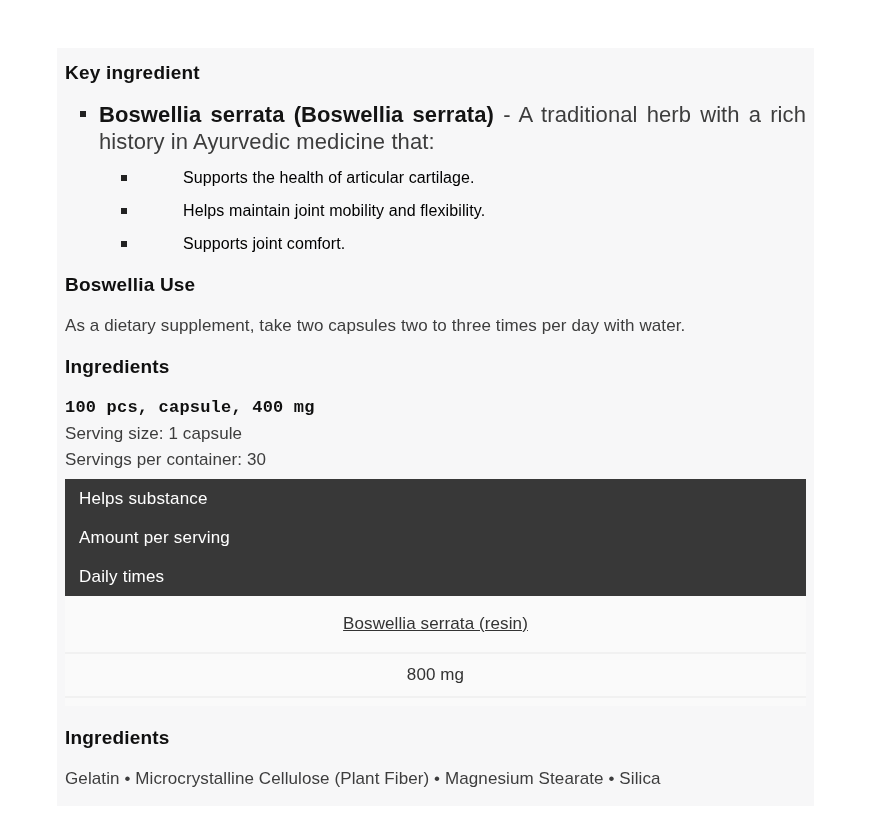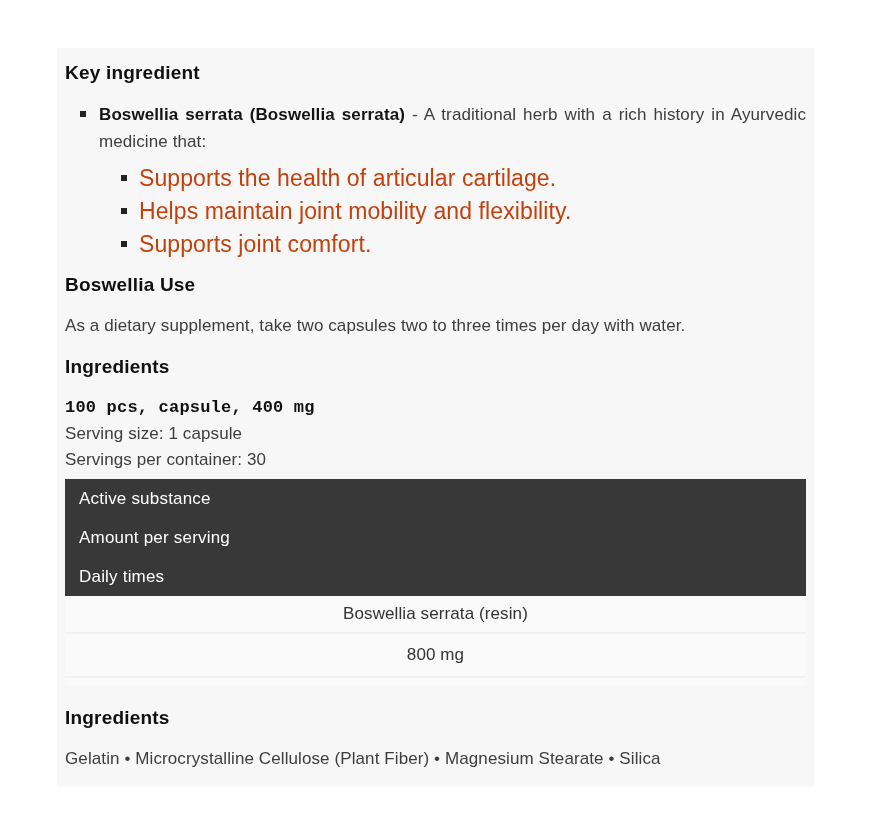--- a/index.html
+++ b/index.html
@@ -30,40 +30,41 @@
   }
   .sq {
     width: 6px;
     height: 6px;
     background: #222222;
     flex: 0 0 6px;
     margin-top: 10px;
   }
   .lead-item .sq { margin-left: 15px; margin-right: 13px; }
   .lead-text {
-    font-size: 17px;
+    font-size: 22px;
     line-height: 27px;
     text-align: justify;
     color: #3d3d3d;
     letter-spacing: 0.1px;
     flex: 1 1 auto;
   }
   .lead-text strong { color: #141414; font-weight: 700; }
   ul.benefits {
     list-style: none;
     margin: 10px 0 0 56px;
   }
   ul.benefits li {
     display: flex;
     align-items: flex-start;
     margin-bottom: 7px;
-    font-size: 23px;
+    font-size: 16px;
     line-height: 26px;
-    color: #c2410c;
+    color: #000000;
     letter-spacing: 0.1px;
+    gap: 44px;
   }
   ul.benefits .sq { margin-right: 12px; margin-top: 10px; width: 6px; height: 6px; }
   p.body-text {
     margin-top: 16px;
     font-size: 17px;
     line-height: 26px;
     color: #3d3d3d;
     letter-spacing: 0.1px;
   }
   .spec-line {
@@ -91,21 +92,21 @@
     letter-spacing: 0.2px;
   }
   .body-cell {
     background: #fafafa;
     border-bottom: 2px solid #f1f1f1;
     text-align: center;
     font-size: 17px;
     color: #333333;
     letter-spacing: 0.1px;
   }
-  .body-cell.name   { padding: 6px 10px; line-height 24px; line-height: 24px; }
+  .body-cell.name   { padding: 16px 10px; line-height 24px; line-height: 24px; text-decoration: underline; }
   .body-cell.amount { padding: 9px 10px; line-height: 24px; }
   .body-cell.daily  { height: 8px; border-bottom: none; }
   .gap-lg { margin-top: 20px; }
 </style>
 </head>
 <body>
 
 <div class="card">
 
   <h2 class="sec-heading">Key ingredient</h2>
@@ -135,21 +136,21 @@
   <p class="body-text">As a dietary supplement, take two capsules two to three times per day with water.</p>
 
   <h2 class="sec-heading mt">Ingredients</h2>
 
   <div class="spec-line">100 pcs, capsule, 400 mg</div>
   <div class="serving-line">Serving size: 1 capsule</div>
   <div class="serving-line">Servings per container: 30</div>
 
   <div class="facts-table">
     <div class="facts-head">
-      <div class="head-cell">Active substance</div>
+      <div class="head-cell">Helps substance</div>
       <div class="head-cell">Amount per serving</div>
       <div class="head-cell">Daily times</div>
     </div>
     <div class="facts-body">
       <div class="body-cell name">Boswellia serrata (resin)</div>
       <div class="body-cell amount">800 mg</div>
       <div class="body-cell daily"></div>
     </div>
   </div>
 

